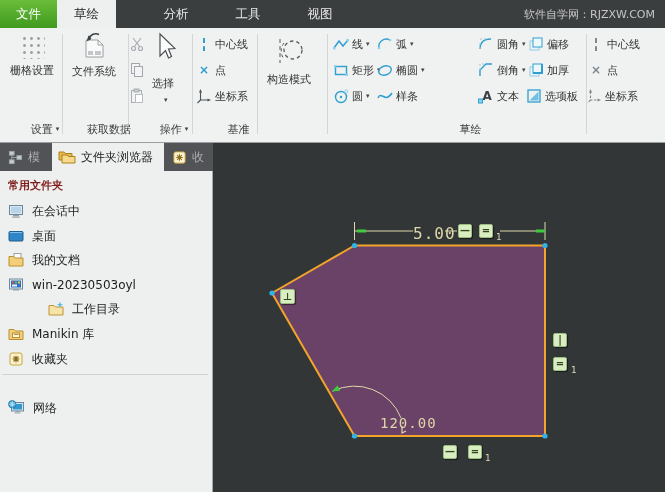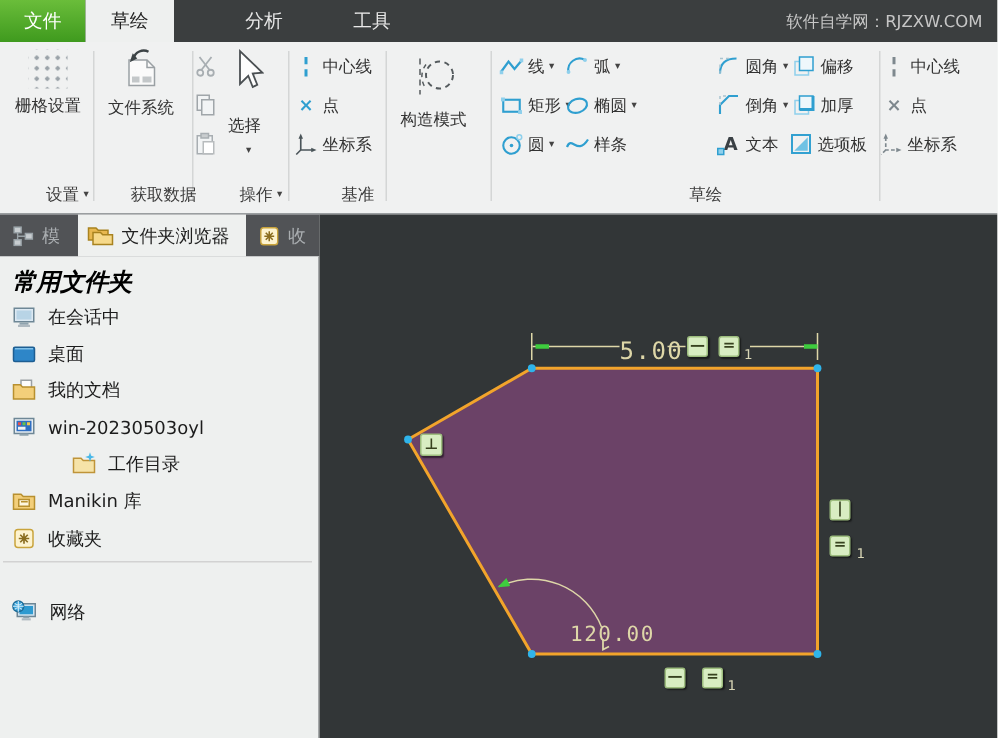--- a/index.html
+++ b/index.html
@@ -41,21 +41,21 @@
 
   
   .tabstrip { position:absolute; left:0; top:143px; width:213px; height:28px; background:#515356; }
   .ptab { position:absolute; top:0; height:28px; display:flex; align-items:center; gap:5px; padding:0 6px;
           font-size:12px; color:#a9adb0; overflow:hidden; cursor:default; }
   .ptab.active { background:#eef0ef; color:#222; }
 
   
   .panel { position:absolute; left:0; top:171px; width:213px; height:321px; background:#eef0ef;
            border-right:1px solid #a5a8a9; }
-  .phead { position:absolute; left:8px; top:7px; font-size:16px; font-weight:bold; color:#000000;font-style:italic; }
+  .phead { position:absolute; left:8px; top:7px; font-size:11px; font-weight:bold; color:#7f1d1d; }
   .prow { position:absolute; left:0; width:212px; height:24px; display:flex; align-items:center; gap:8px;
           padding-left:8px; font-size:12px; color:#1c1c1c; cursor:default; }
   .psep { position:absolute; left:2px; top:203px; width:206px; height:1px; background:#d2d2d2; }
 
   
   .canvas { position:absolute; left:213px; top:143px; width:452px; height:349px; background:#323637; }
   .canvas svg.draw { position:absolute; left:0; top:0; }
   .dimtext { position:absolute; color:#ded7a8; font-family:"DejaVu Sans Mono","Liberation Mono",monospace;
              font-size:16px; letter-spacing:1px; white-space:nowrap; }
   .cbox { position:absolute; width:14px; height:14px; background:#d8edc2; border:1px solid #9dbd7e;
@@ -66,20 +66,21 @@
 </head>
 <body>
 
 <div class="app">
 
   <div class="titlebar">
     <div class="tb-tab tb-file">文件</div>
     <div class="tb-tab tb-active">草绘</div>
     <div class="tb-tab tb-tools">工具</div>
     <div class="tb-tab tb-analysis">分析</div>
+    <div class="tb-tab tb-view">视图</div>
     <div class="tb-site">软件自学网：RJZXW.COM</div>
   </div>
 
   <div class="ribbon">
     <div class="vsep" style="left:62px"></div>
     <div class="vsep" style="left:128px"></div>
     <div class="vsep" style="left:192px"></div>
     <div class="vsep" style="left:257px"></div>
     <div class="vsep" style="left:327px"></div>
     <div class="vsep" style="left:586px"></div>

